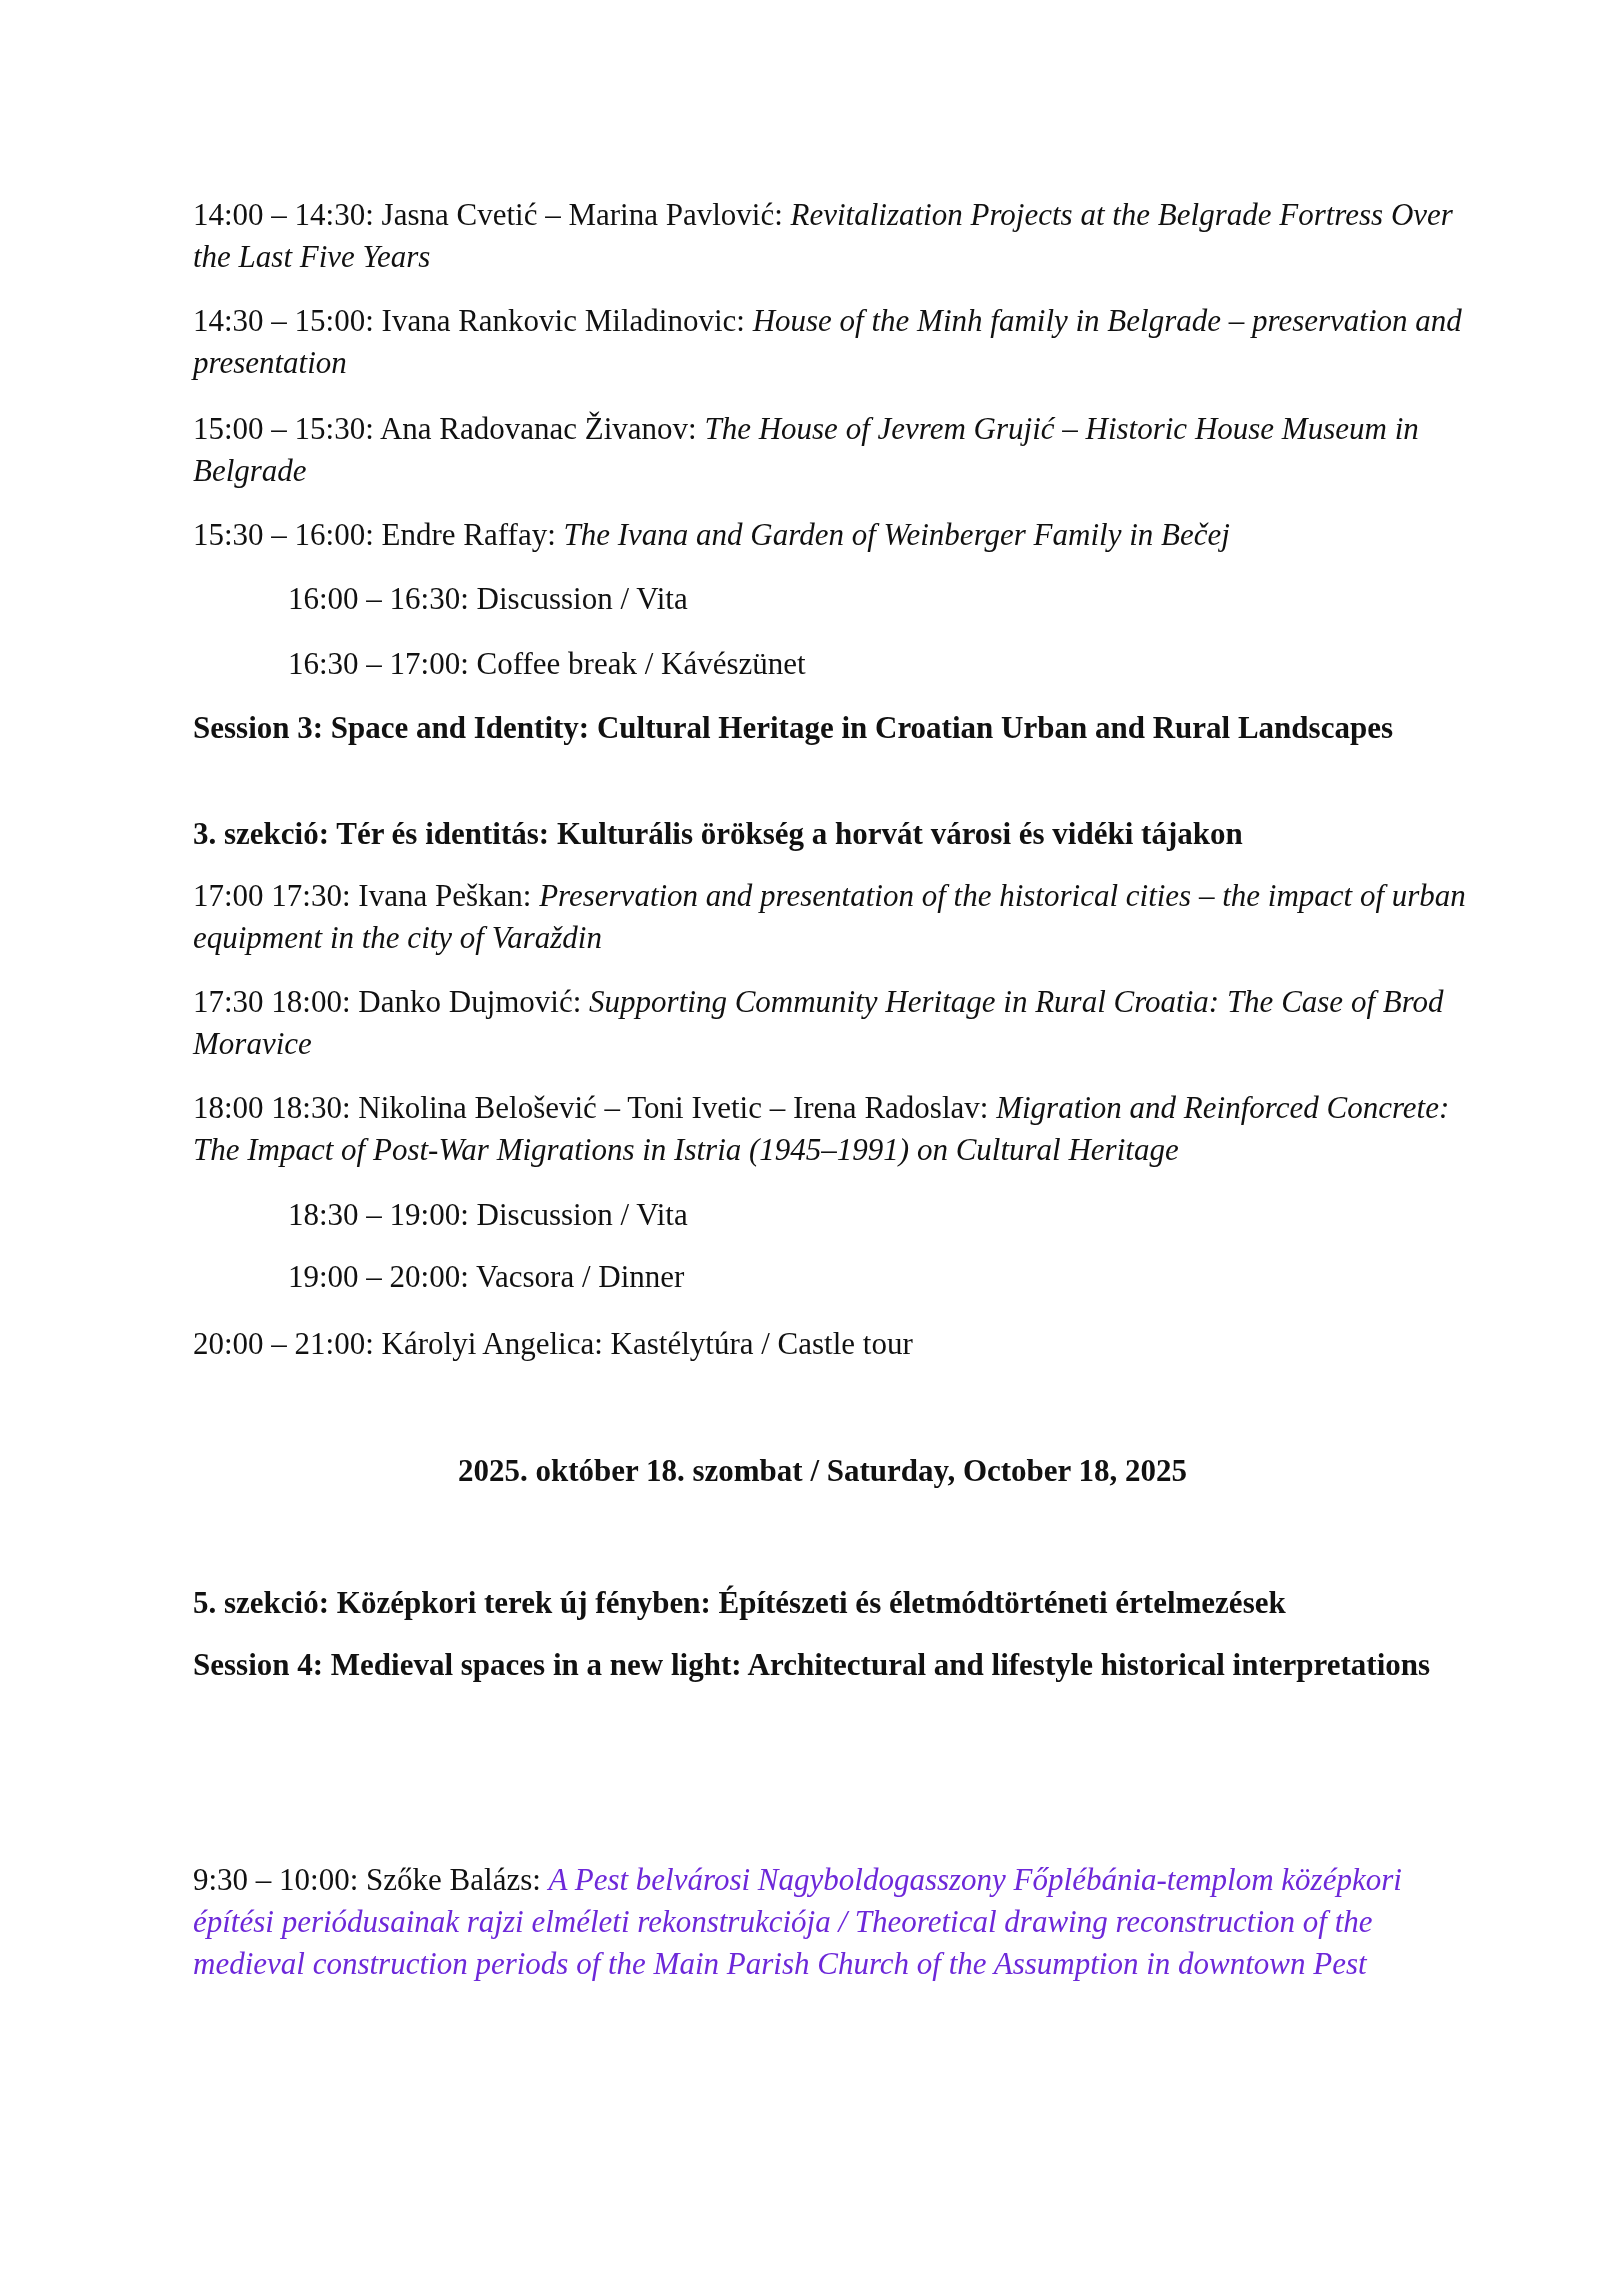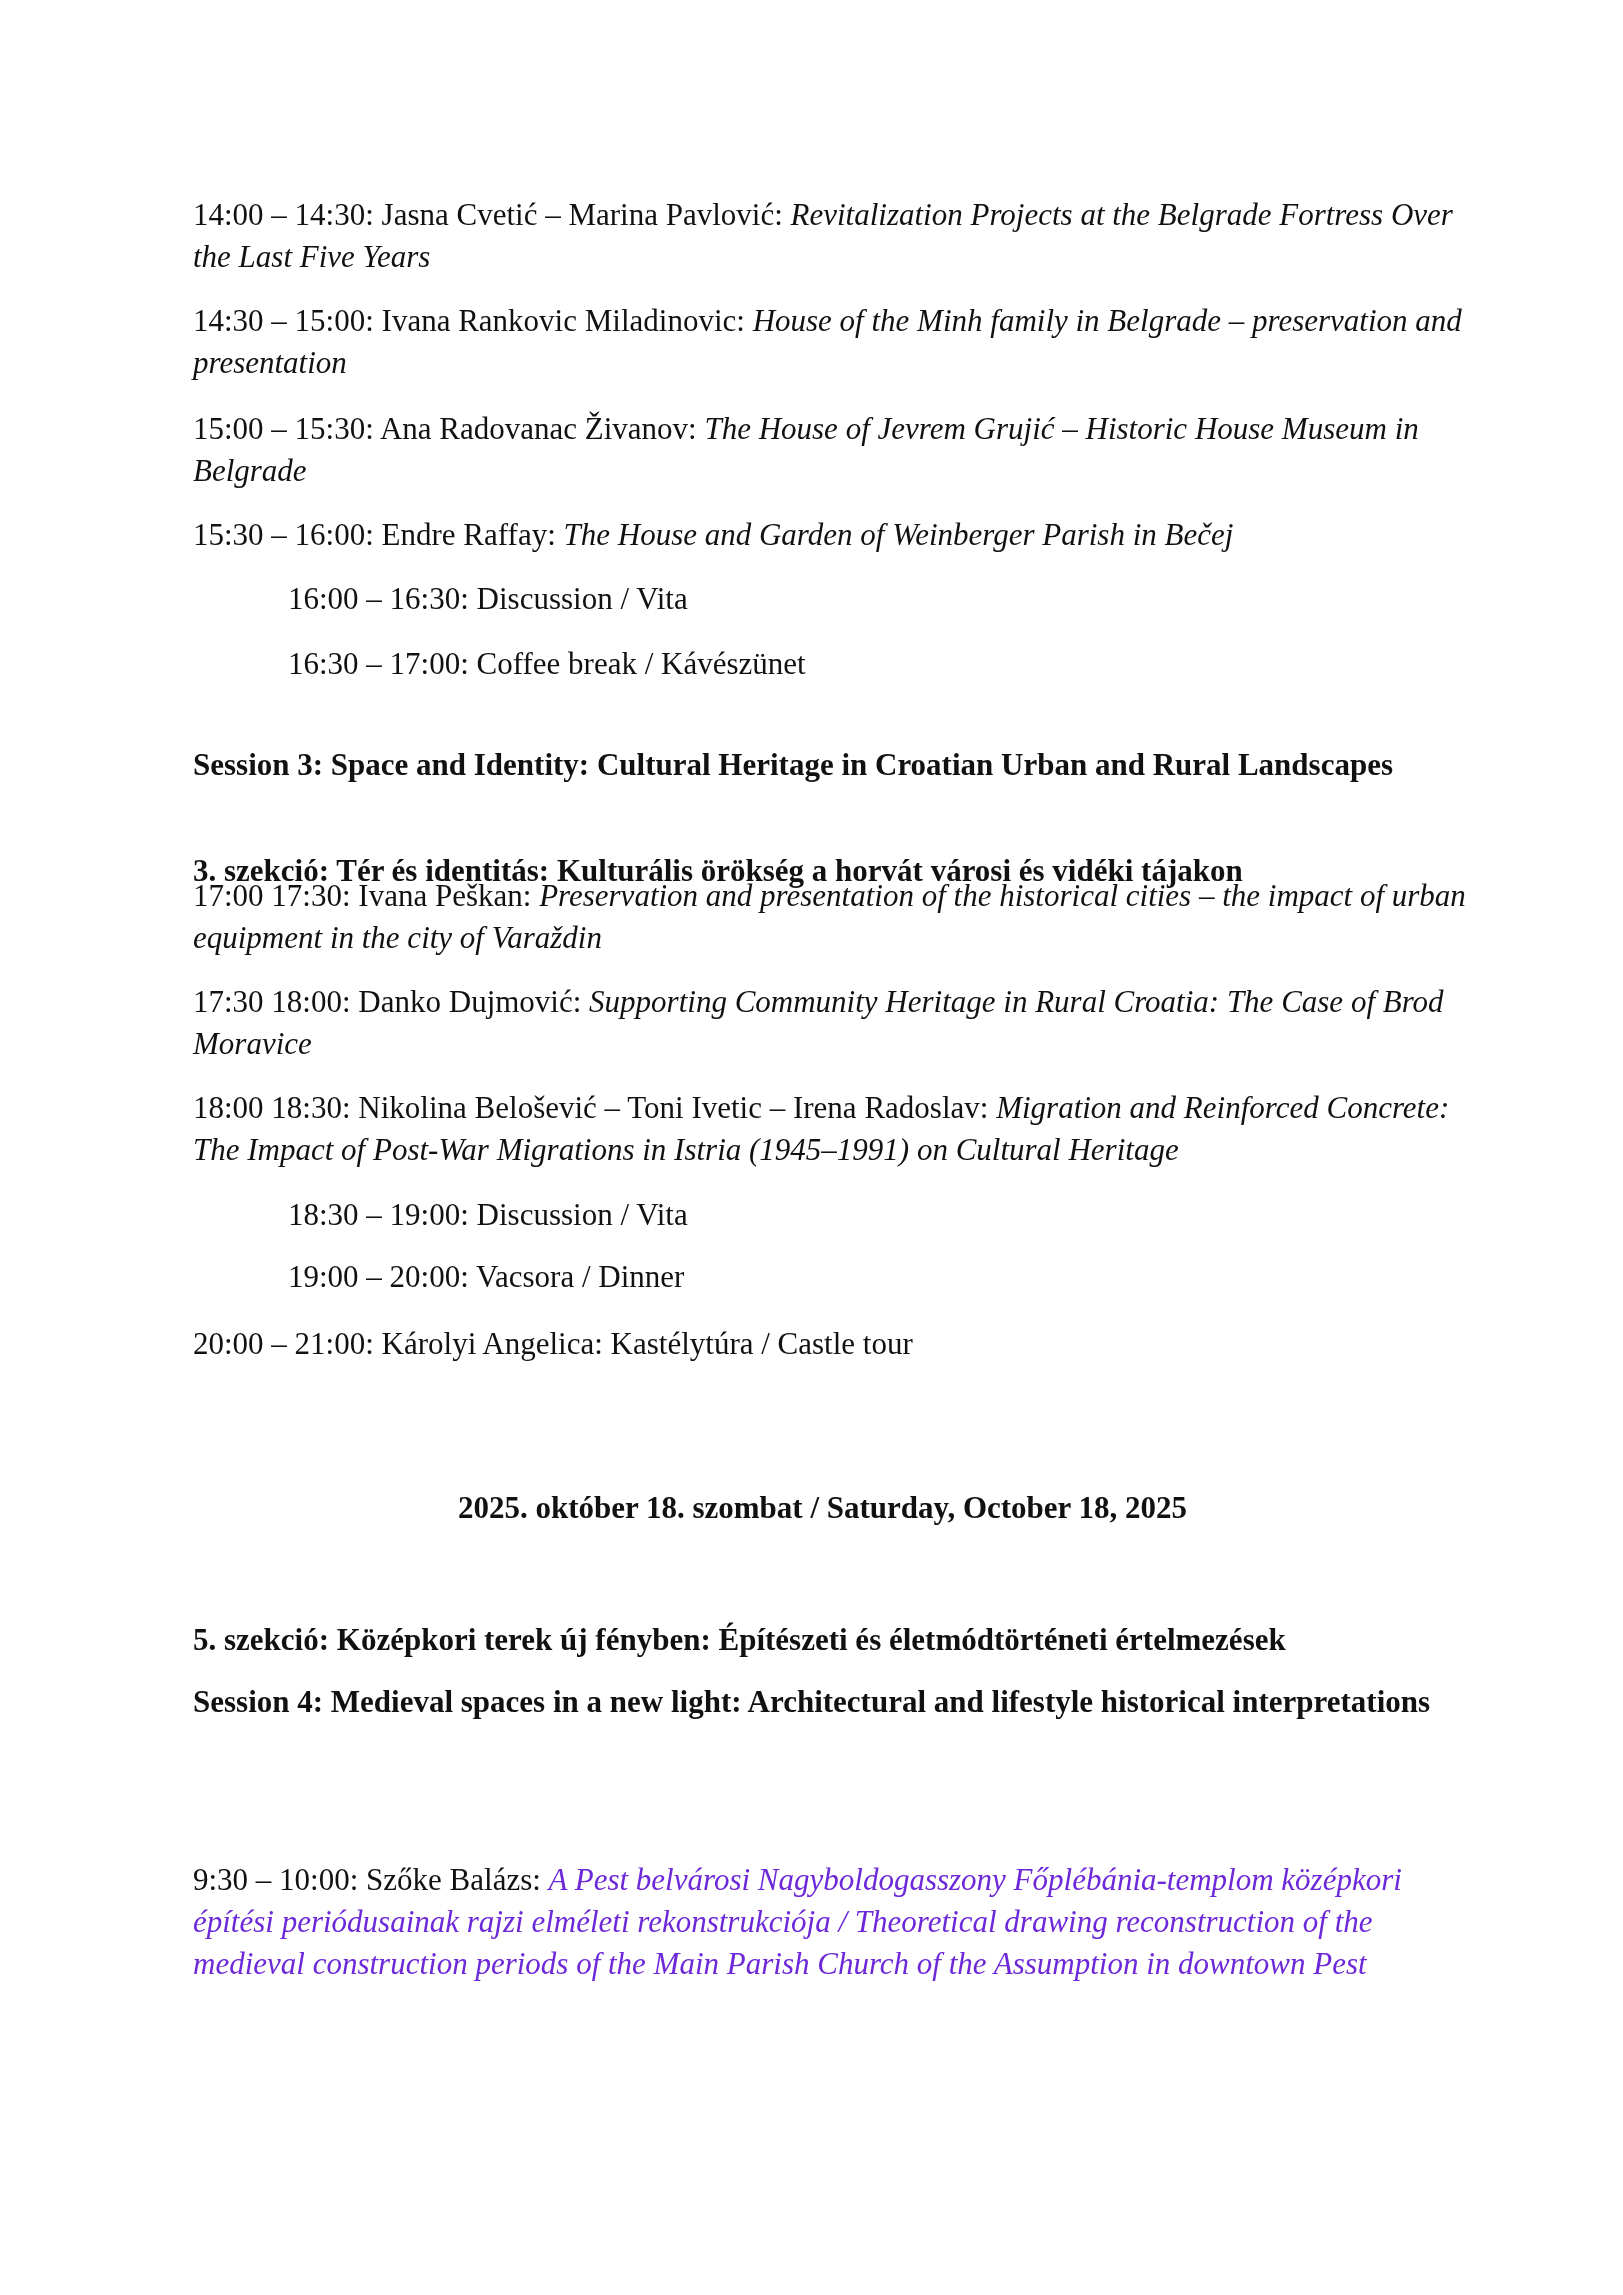--- a/index.html
+++ b/index.html
@@ -1,37 +1,37 @@
 <!DOCTYPE html>
 <html style="font-size:10.5px"><head>
 <meta charset="utf-8">
 <style>
   html, body { margin: 0; padding: 0; background: #ffffff; }
   body { width: 1623px; height: 2295px; position: relative; overflow: hidden;
          font-family: "Liberation Serif", "DejaVu Serif", serif; color: #111111; }
   .page { position: absolute; left: 0; top: 0; width: 1451px; height: 2295px; }
   .p { position: absolute; left: 193px; width: 1283px; font-size: 31px; line-height: 42px; margin: 0; white-space: normal; }
   .indent { left: 288px; }
-  .bold { font-weight: bold; margin-top: 37px; }
+  .bold { font-weight: bold; }
   .center { left: 0; width: 1623px; text-align: center; padding-left: 11px; }
   .it { font-style: italic; }
   .gray { color: #6d28d9; }
 </style>
 </head>
 <body>
 
 <div class="page">
 
   <p class="p" style="top:194px"><span>14:00 – 14:30: </span><span>Jasna Cvetić – Marina Pavlović: </span><span class="it">Revitalization Projects at the Belgrade Fortress Over the Last Five Years</span></p>
 
   <p class="p" style="top:300px"><span>14:30 – 15:00: </span><span>Ivana Rankovic Miladinovic: </span><span class="it">House of the Minh family in Belgrade – preservation and presentation</span></p>
 
   <p class="p" style="top:408px"><span>15:00 – 15:30: </span><span>Ana Radovanac Živanov: </span><span class="it">The House of Jevrem Grujić – Historic House Museum in Belgrade</span></p>
 
-  <p class="p" style="top:514px"><span>15:30 – 16:00: </span><span>Endre Raffay: </span><span class="it">The House and Garden of Weinberger Parish in Bečej</span></p>
+  <p class="p" style="top:514px"><span>15:30 – 16:00: </span><span>Endre Raffay: </span><span class="it">The Ivana and Garden of Weinberger Family in Bečej</span></p>
 
   <p class="p indent" style="top:578px">16:00 – 16:30: Discussion / Vita</p>
   <p class="p indent" style="top:643px">16:30 – 17:00: Coffee break / Kávészünet</p>
 
   <p class="p bold" style="top:707px">Session 3: Space and Identity: Cultural Heritage in Croatian Urban and Rural Landscapes</p>
   <p class="p bold" style="top:813px">3. szekció: Tér és identitás: Kulturális örökség a horvát városi és vidéki tájakon</p>
 
   <p class="p" style="top:875px"><span>17:00 17:30: </span><span>Ivana Peškan: </span><span class="it">Preservation and presentation of the historical cities – the impact of urban equipment in the city of Varaždin</span></p>
 
   <p class="p" style="top:981px"><span>17:30 18:00: </span><span>Danko Dujmović: </span><span class="it">Supporting Community Heritage in Rural Croatia: The Case of Brod Moravice</span></p>

